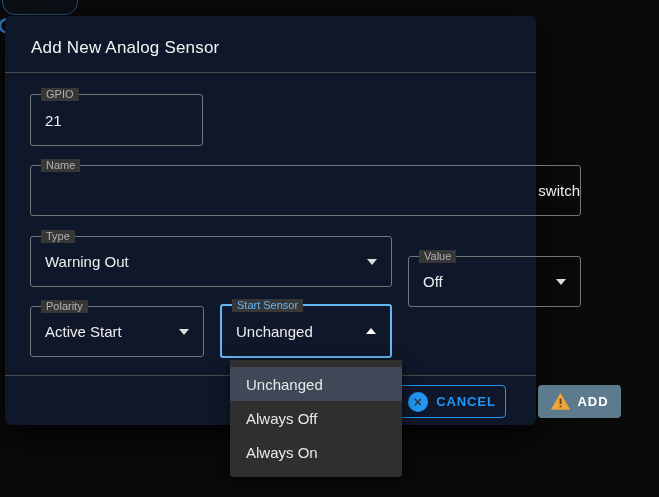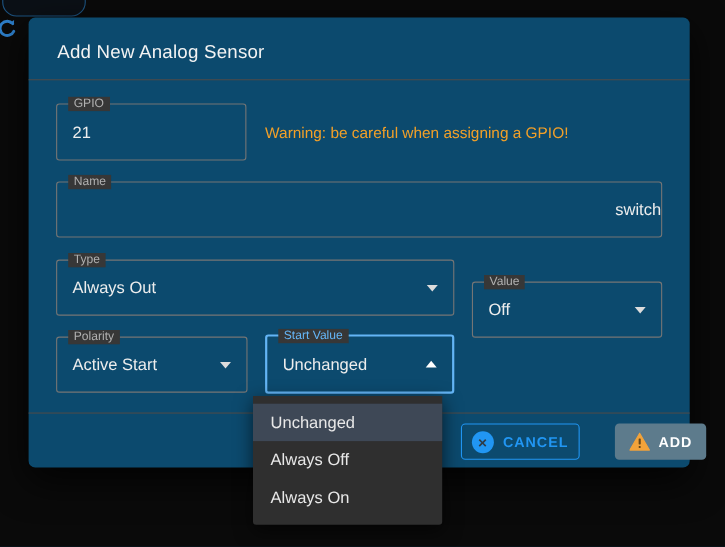--- a/index.html
+++ b/index.html
@@ -14,22 +14,22 @@
   
   .bg-button-outline {
     position:absolute; left:2px; top:-12px; width:76px; height:27px;
     border:1px solid #1d5482; border-radius:13px;
     background:rgba(13,30,46,0.35); z-index:0;
   }
   .bg-refresh { position:absolute; left:-3px; top:16px; z-index:0; }
 
   
   .dialog {
-    position:absolute; left:26px; top:16px; width:601px; height:409px;
-    background:#0c4a6e; border-radius:6px; z-index:2;
+    position:absolute; left:5px; top:16px; width:531px; height:409px;
+    background:#0f172a; border-radius:6px; z-index:2;
     box-shadow:0 12px 34px rgba(0,0,0,0.75);
   }
   .dialog-title {
     position:absolute; left:26px; top:22px; font-size:17px; font-weight:500;
     color:#f3f3f3; letter-spacing:0.2px;
   }
   .divider { position:absolute; left:0; right:0; height:1px; background:#4b4b4b; }
   .header-divider { top:56px; }
   .footer-divider { top:359px; }
 
@@ -119,47 +119,46 @@
 
   <div class="dialog">
     <div class="dialog-title">Add New Analog Sensor</div>
     <div class="divider header-divider"></div>
 
     <div class="field f-gpio">
       <span class="field-label">GPIO</span>
       <span class="field-value">21</span>
     </div>
 
-    <div class="warning-text">Warning: be careful when assigning a GPIO!</div>
 
     <div class="field f-name">
       <span class="field-label">Name</span>
       <span class="field-value">switch</span>
     </div>
 
     <div class="field select f-type">
       <span class="field-label">Type</span>
-      <span class="field-value">Always Out</span>
+      <span class="field-value">Warning Out</span>
       <span class="arrow-down"></span>
     </div>
 
     <div class="field select f-value">
       <span class="field-label">Value</span>
       <span class="field-value">Off</span>
       <span class="arrow-down"></span>
     </div>
 
     <div class="field select f-polarity">
       <span class="field-label">Polarity</span>
       <span class="field-value">Active Start</span>
       <span class="arrow-down"></span>
     </div>
 
     <div class="field select focused f-startvalue">
-      <span class="field-label">Start Value</span>
+      <span class="field-label">Start Sensor</span>
       <span class="field-value">Unchanged</span>
       <span class="arrow-up"></span>
     </div>
 
     <div class="divider footer-divider"></div>
 
     <button class="btn btn-cancel">
       <span class="cancel-circle">×</span>
       <span>CANCEL</span>
     </button>

